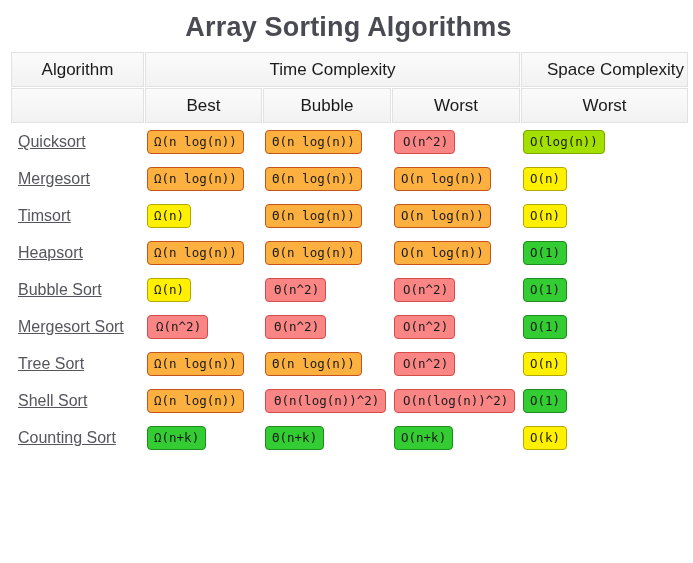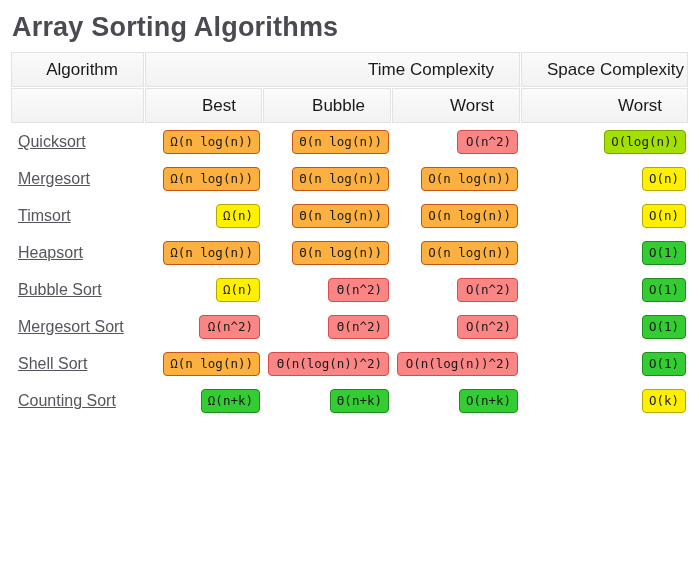--- a/index.html
+++ b/index.html
@@ -9,26 +9,26 @@
   }
   body {
     width: 693px;
     height: 563px;
     font-family: "Liberation Sans", sans-serif;
     color: #222;
     overflow: hidden;
   }
 
   .page-title {
-    text-align: left;
+    text-align: center;
     font-size: 27px;
     font-weight: bold;
     color: #4a4a52;
     margin: 0;
-    padding: 12px 0 8px 12px;
+    padding: 12px 0 8px 4px;
     letter-spacing: 0.2px;
   }
 
   .table-wrap {
     padding: 0 10px;
     box-sizing: border-box;
     width: 693px;
   }
 
   table.sort-table {
@@ -44,21 +44,21 @@
   col.c-avg    { width: 128px; }
   col.c-worst  { width: 128px; }
   col.c-space  { width: 167px; }
 
   th.hcell {
     background: linear-gradient(to bottom, #fbfbfb 0%, #f2f2f2 100%);
     border: 1px solid #e2e2e2;
     font-size: 17px;
     font-weight: normal;
     color: #1a1a1a;
-    text-align: right;
+    text-align: center;
     padding: 5px 25px;
     height: 23px;
     vertical-align: middle;
     white-space: nowrap;
     overflow: hidden;
   }
   th.hcell.blank {
     color: transparent;
   }
 
@@ -73,21 +73,21 @@
     font-size: 16px;
     color: #55555e;
     text-decoration: underline;
     cursor: pointer;
   }
 
   td.badge-cell {
     padding: 3px 2px;
     height: 30px;
     vertical-align: middle;
-    text-align: right;
+    text-align: left;
     overflow: visible;
   }
 
   .badge {
     display: inline-block;
     font-family: "DejaVu Sans Mono", monospace;
     font-size: 12.5px;
     line-height: 1;
     padding: 5px 6px;
     border-radius: 4px;
@@ -170,20 +170,27 @@
           <td class="badge-cell"><span class="badge green">O(1)</span></td>
         </tr>
         <tr>
           <td class="algo-cell"><span class="algo-link">Mergesort Sort</span></td>
           <td class="badge-cell"><span class="badge red">Ω(n^2)</span></td>
           <td class="badge-cell"><span class="badge red">Θ(n^2)</span></td>
           <td class="badge-cell"><span class="badge red">O(n^2)</span></td>
           <td class="badge-cell"><span class="badge green">O(1)</span></td>
         </tr>
         <tr>
+          <td class="algo-cell"><span class="algo-link">Tree Sort</span></td>
+          <td class="badge-cell"><span class="badge orange">Ω(n log(n))</span></td>
+          <td class="badge-cell"><span class="badge orange">Θ(n log(n))</span></td>
+          <td class="badge-cell"><span class="badge red">O(n^2)</span></td>
+          <td class="badge-cell"><span class="badge yellow">O(n)</span></td>
+        </tr>
+        <tr>
           <td class="algo-cell"><span class="algo-link">Shell Sort</span></td>
           <td class="badge-cell"><span class="badge orange">Ω(n log(n))</span></td>
           <td class="badge-cell"><span class="badge red">Θ(n(log(n))^2)</span></td>
           <td class="badge-cell"><span class="badge red">O(n(log(n))^2)</span></td>
           <td class="badge-cell"><span class="badge green">O(1)</span></td>
         </tr>
         <tr>
           <td class="algo-cell"><span class="algo-link">Counting Sort</span></td>
           <td class="badge-cell"><span class="badge green">Ω(n+k)</span></td>
           <td class="badge-cell"><span class="badge green">Θ(n+k)</span></td>

